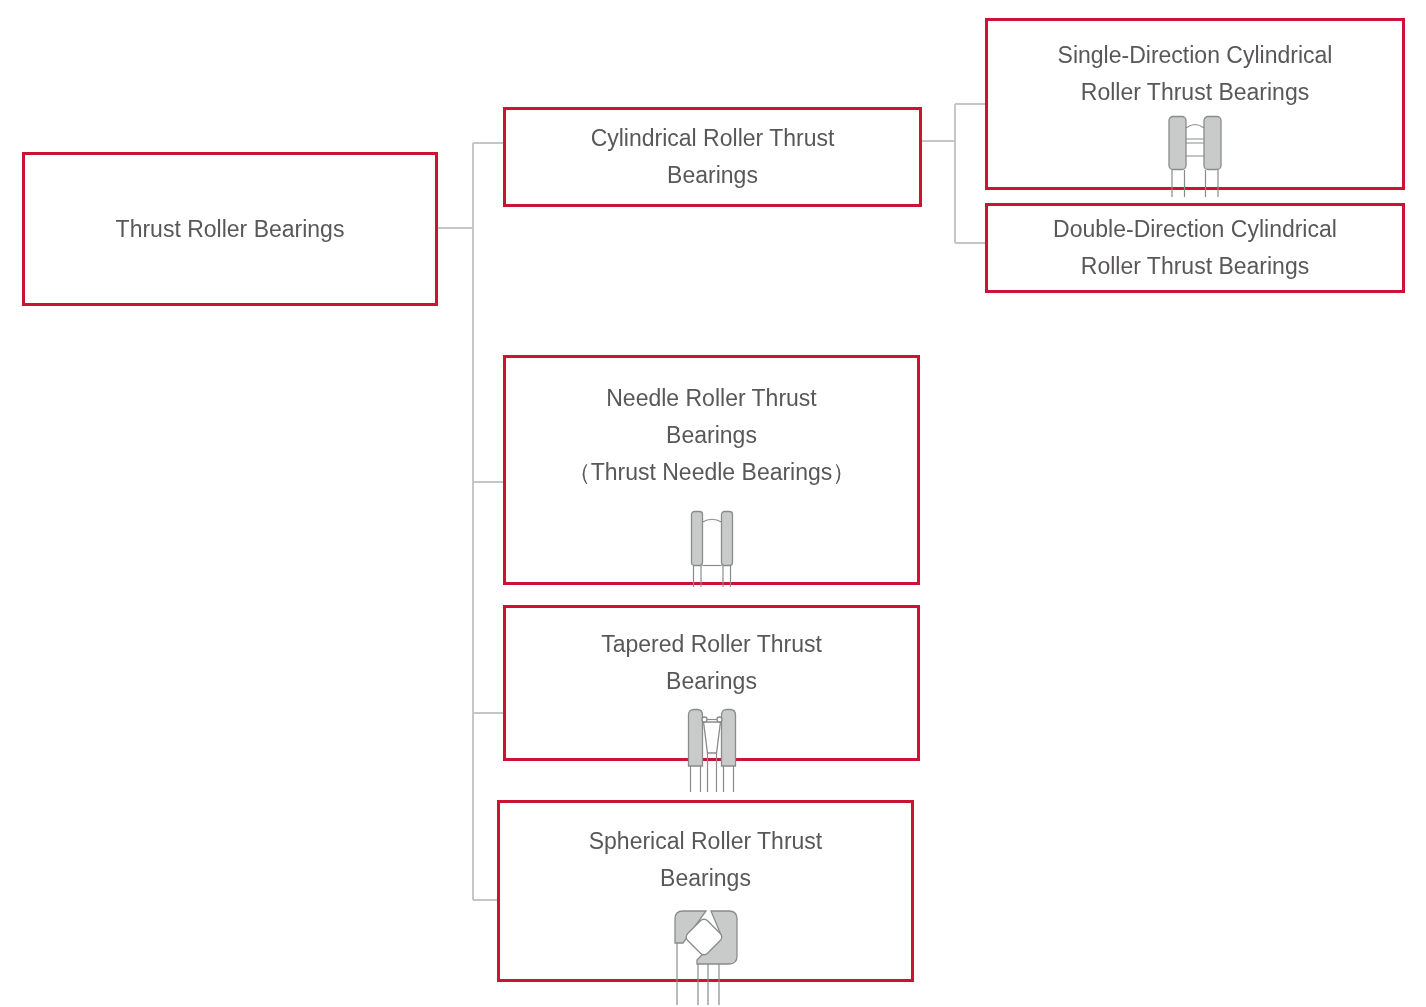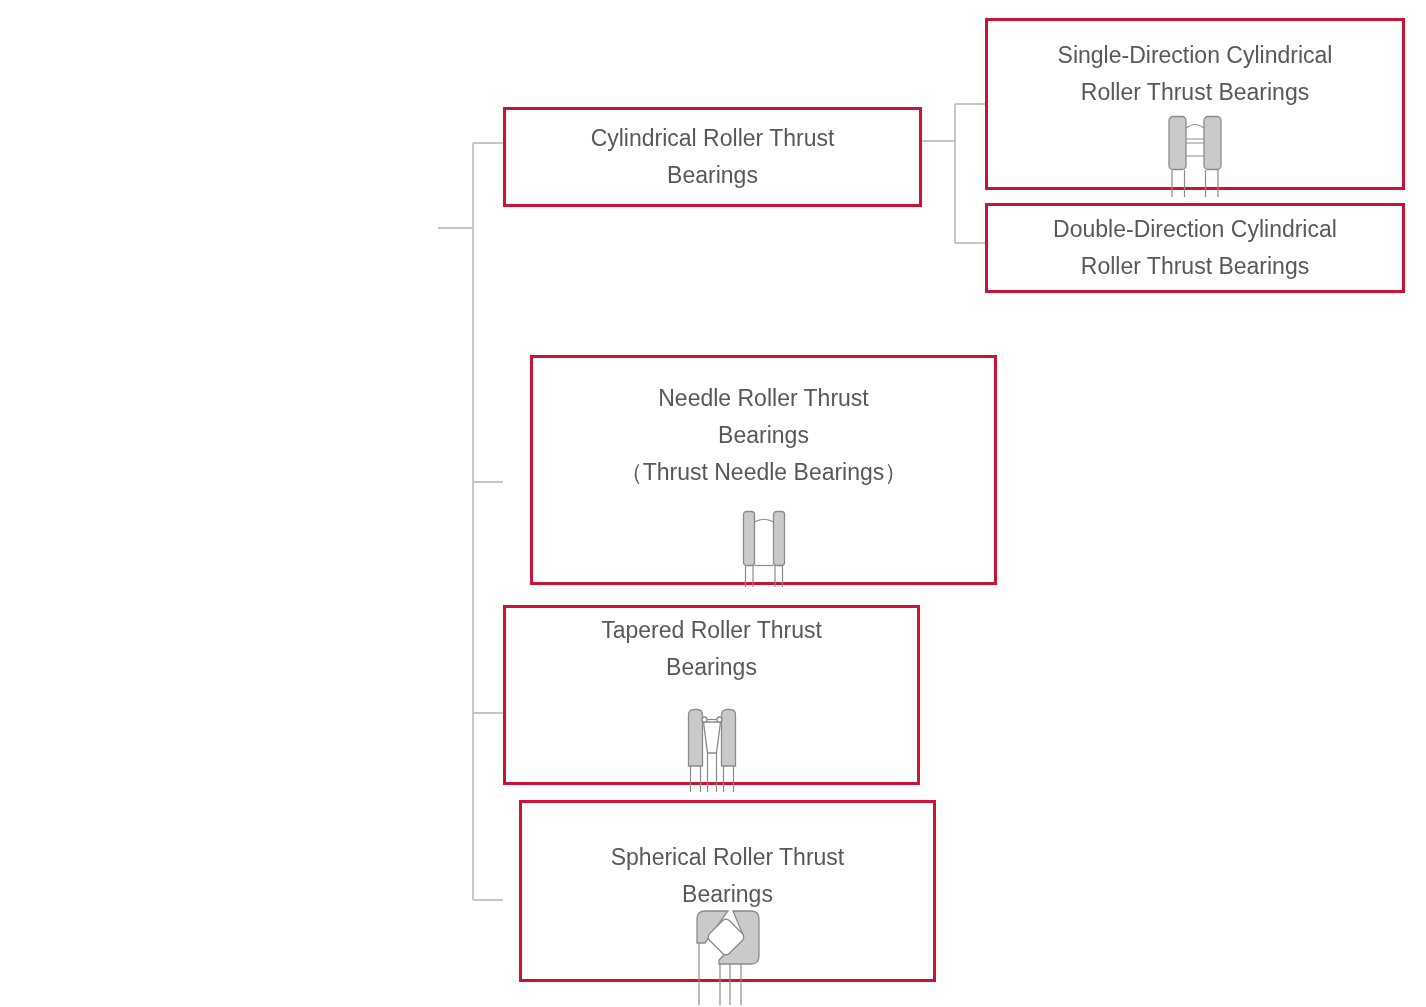--- a/index.html
+++ b/index.html
@@ -36,66 +36,69 @@
     <path class="connector" d="M473 143 H503"></path>
     <path class="connector" d="M473 482 H503"></path>
     <path class="connector" d="M473 713 H503"></path>
     <path class="connector" d="M473 900 H503"></path>
     <path class="connector" d="M922 141 H955"></path>
     <path class="connector" d="M955 104 V243"></path>
     <path class="connector" d="M955 104 H985"></path>
     <path class="connector" d="M955 243 H985"></path>
   </svg>
 
+  <div class="box vcenter" style="left:22px;top:152px;width:416px;height:154px;">
+    <div class="label">Thrust Roller Bearings</div>
+  </div>
 
   <div class="box vcenter" style="left:503px;top:107px;width:419px;height:100px;">
     <div class="label">Cylindrical Roller Thrust<br>Bearings</div>
   </div>
 
   <div class="box" style="left:985px;top:18px;width:420px;height:172px;padding-top:16px;">
     <div class="label">Single-Direction Cylindrical<br>Roller Thrust Bearings</div>
     <svg class="bearing-icon" style="top:94px;" width="58" height="84" viewBox="0 0 58 84">
       <rect class="ifill" x="3" y="1.5" width="17" height="53" rx="4"></rect>
       <rect class="ifill" x="38" y="1.5" width="17" height="53" rx="4"></rect>
       <path class="iline" d="M20 13 Q29 6 38 13"></path>
       <path class="iline" d="M20 24 H38 M20 28 H38 M20 41 H38"></path>
       <path class="iline" d="M6 55 V82 M18.5 55 V82 M39.5 55 V82 M52 55 V82"></path>
     </svg>
   </div>
 
   <div class="box vcenter" style="left:985px;top:203px;width:420px;height:90px;">
     <div class="label">Double-Direction Cylindrical<br>Roller Thrust Bearings</div>
   </div>
 
-  <div class="box" style="left:530px;top:355px;width:467px;height:230px;padding-top:22px;">
+  <div class="box" style="left:503px;top:355px;width:417px;height:230px;padding-top:22px;">
     <div class="label">Needle Roller Thrust<br>Bearings<br>（Thrust Needle Bearings）</div>
     <svg class="bearing-icon" style="top:152px;" width="46" height="80" viewBox="0 0 46 80">
       <rect class="ifill" x="2.5" y="1.5" width="11" height="54" rx="3"></rect>
       <rect class="ifill" x="32.5" y="1.5" width="11" height="54" rx="3"></rect>
       <path class="iline" d="M13.5 12 Q23 6.5 32.5 12"></path>
       <path class="iline" d="M13.5 55.5 H32.5"></path>
       <path class="iline" d="M4.5 55.5 V77 M12 55.5 V77 M34 55.5 V77 M41.5 55.5 V77"></path>
     </svg>
   </div>
 
-  <div class="box" style="left:503px;top:605px;width:417px;height:180px;padding-top:4px;">
+  <div class="box" style="left:503px;top:605px;width:417px;height:156px;padding-top:18px;">
     <div class="label">Tapered Roller Thrust<br>Bearings</div>
     <svg class="bearing-icon" style="top:100px;" width="52" height="86" viewBox="0 0 52 86">
       <path class="ifill" d="M2.5 7 Q2.5 1.5 8 1.5 H11 Q16.5 1.5 16.5 7 V58 H2.5 Z"></path>
       <path class="ifill" d="M35.5 7 Q35.5 1.5 41 1.5 H44 Q49.5 1.5 49.5 7 V58 H35.5 Z"></path>
       <path class="iline" d="M16.5 11.5 H35.5"></path>
       <path class="iroller" d="M17.5 14 H34.5 L30.5 45 H21.5 Z"></path>
       <circle class="iroller" cx="18.5" cy="11.5" r="2.5"></circle>
       <circle class="iroller" cx="33.5" cy="11.5" r="2.5"></circle>
       <path class="iline" d="M21.5 45 V84 M30.5 45 V84"></path>
       <path class="iline" d="M4.5 58 V84 M14.5 58 V84 M37.5 58 V84 M47.5 58 V84"></path>
     </svg>
   </div>
 
-  <div class="box" style="left:519px;top:800px;width:417px;height:182px;padding-top:36px;">
+  <div class="box" style="left:497px;top:800px;width:417px;height:182px;padding-top:20px;">
     <div class="label">Spherical Roller Thrust<br>Bearings</div>
     <svg class="bearing-icon" style="top:105px;" width="66" height="100" viewBox="0 0 66 100">
       <path class="ifill" d="M2 11 Q2 3 10 3 L33 3 L10 35 L2 35 Z"></path>
       <path class="ifill" d="M38 3 L56 3 Q64 3 64 11 L64 48 Q64 56 56 56 L24 56 L24 52 L48 27 Z"></path>
       <rect class="iroller" x="17" y="15" width="28" height="28" rx="5" transform="rotate(45 31 29)"></rect>
       <path class="iline" d="M4 35 V97 M25 56 V97 M35 56 V97 M46 56 V97"></path>
     </svg>
   </div>
 
 </div>

